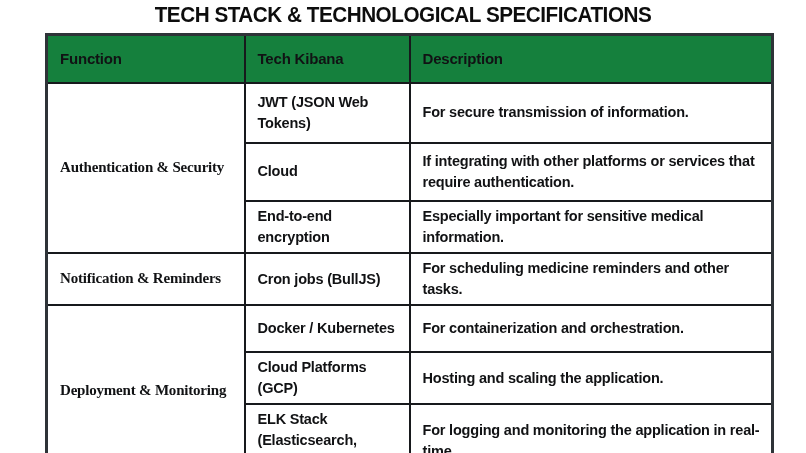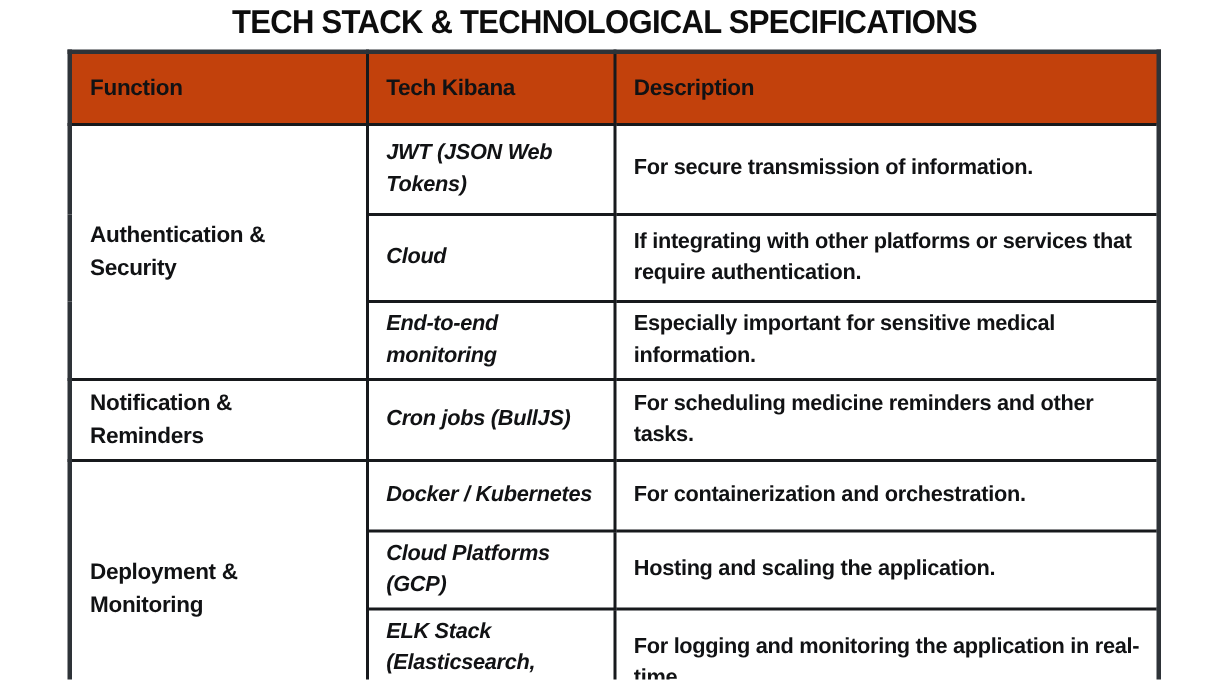--- a/index.html
+++ b/index.html
@@ -44,33 +44,33 @@
   table.spec th, table.spec td {
     border: 2px solid #17191c;
     padding: 4px 10px 4px 12px;
     vertical-align: middle;
     text-align: left;
     color: #111214;
     letter-spacing: -0.2px;
     line-height: 1.45;
   }
   table.spec th {
-    background: #c2410c;
+    background: #15803d;
     font-size: 15px;
     font-weight: 700;
     height: 38px;
   }
   td.fn {
     font-size: 15px;
     font-weight: 700;
+    font-family: Liberation Serif, serif;
   }
   td.tech {
     font-size: 14.5px;
     font-weight: 700;
-    font-style: italic;
   }
   td.desc {
     font-size: 14.5px;
     font-weight: 700;
   }
   tr.h60 { height: 60px; }
   tr.h58 { height: 58px; }
   tr.h40 { height: 40px; }
   tr.h47 { height: 47px; }
   tr.h45 { height: 45px; margin-top: 45px; }
@@ -100,21 +100,21 @@
       <tr class="h60">
         <td class="fn" rowspan="3">Authentication &amp; Security</td>
         <td class="tech">JWT (JSON Web Tokens)</td>
         <td class="desc">For secure transmission of information.</td>
       </tr>
       <tr class="h58">
         <td class="tech">Cloud</td>
         <td class="desc">If integrating with other platforms or services that require authentication.</td>
       </tr>
       <tr class="h40">
-        <td class="tech">End-to-end monitoring</td>
+        <td class="tech">End-to-end encryption</td>
         <td class="desc">Especially important for sensitive medical information.</td>
       </tr>
       <tr class="h47">
         <td class="fn">Notification &amp; Reminders</td>
         <td class="tech">Cron jobs (BullJS)</td>
         <td class="desc">For scheduling medicine reminders and other tasks.</td>
       </tr>
       <tr class="h47">
         <td class="fn" rowspan="3">Deployment &amp; Monitoring</td>
         <td class="tech">Docker / Kubernetes</td>

